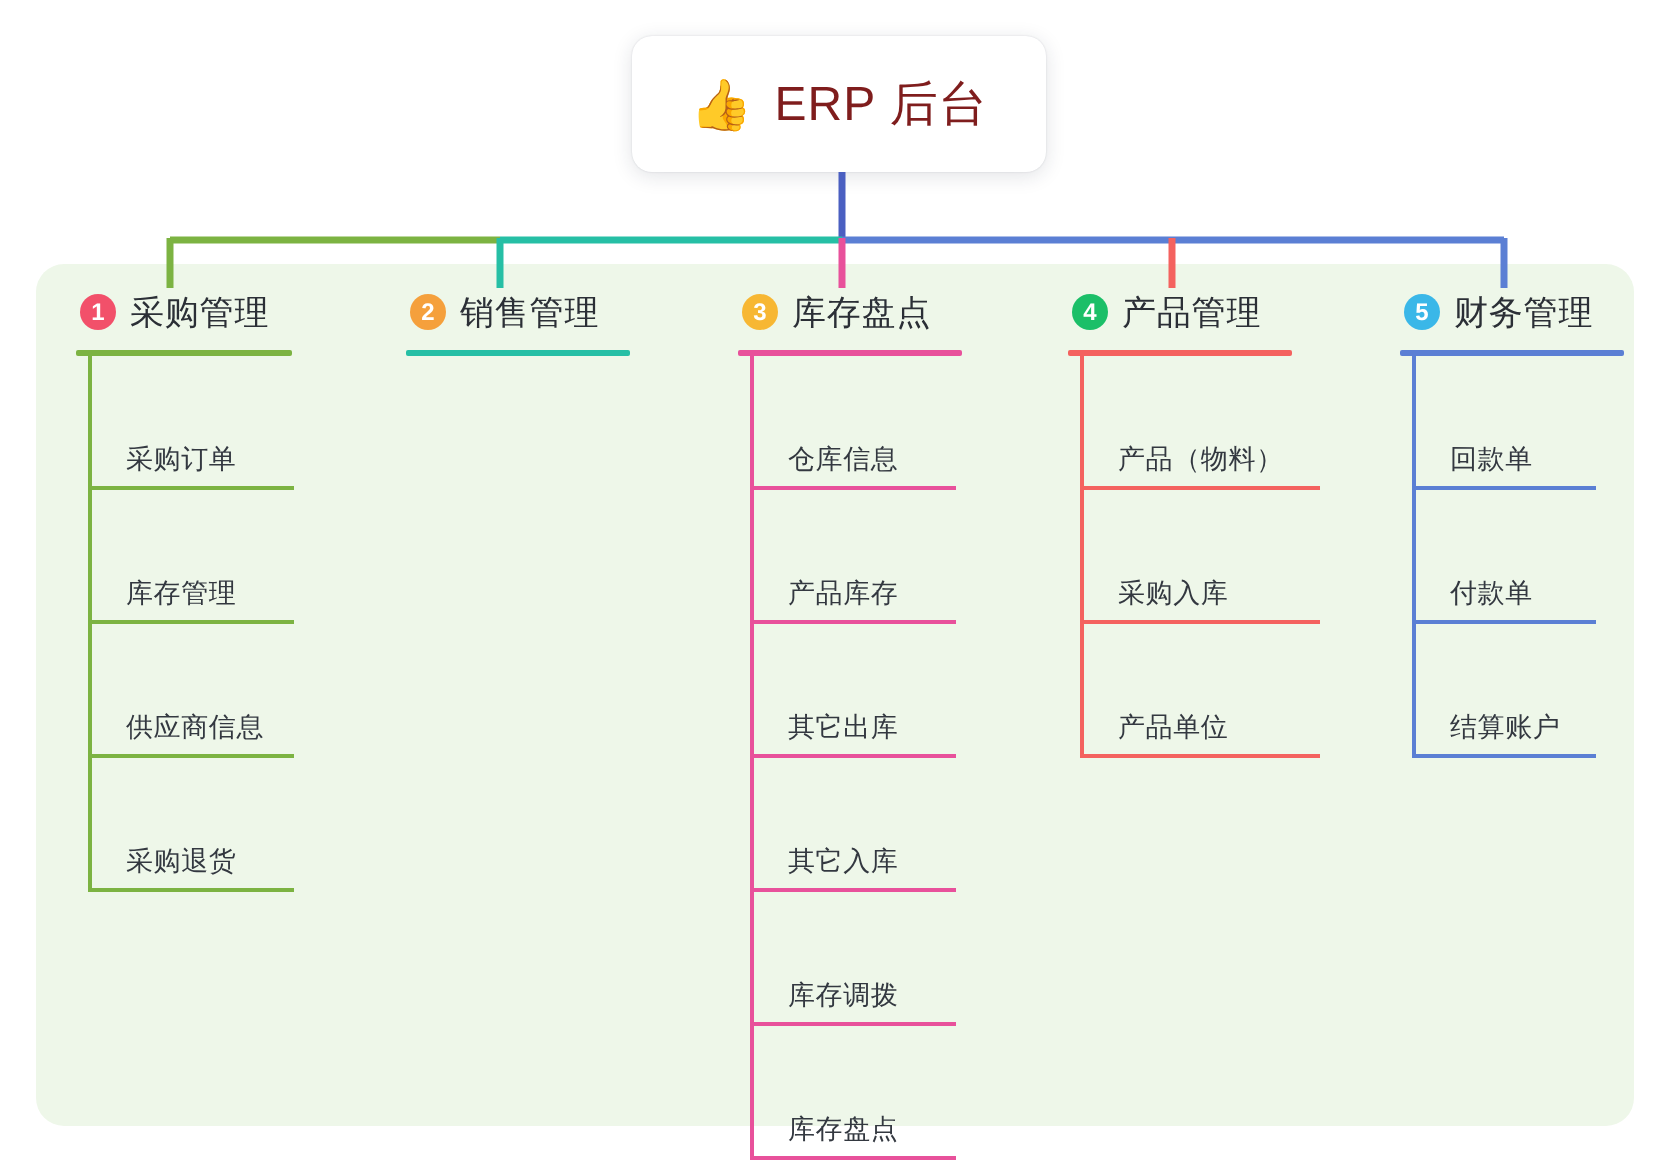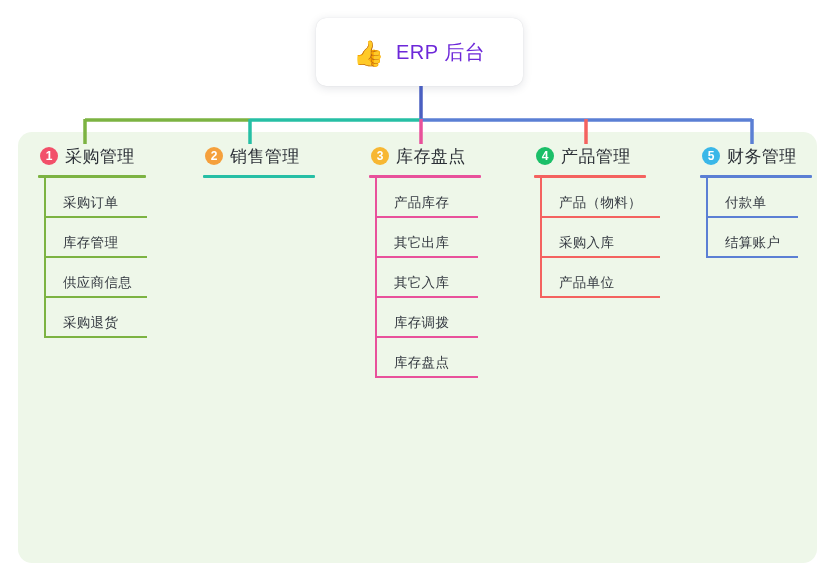--- a/index.html
+++ b/index.html
@@ -42,22 +42,22 @@
     align-items: center;
     gap: 11px;
   }
   .root-emoji {
     font-size: 25px;
     line-height: 1;
     display: inline-block;
     transform: translateY(1px);
   }
   .root-title {
-    font-size: 20px;
-    color: #6d28d9;
+    font-size: 24px;
+    color: #7f1d1d;
     letter-spacing: 0.5px;
     white-space: nowrap;
   }
 
   
   .panel {
     position: absolute;
     left: 18px;
     top: 132px;
     width: 799px;
@@ -119,21 +119,21 @@
   
   .spine {
     position: absolute;
     left: 6px;
     top: 0;
     bottom: 0;
     width: 2px;
   }
   .item {
     position: relative;
-    height: 40px;
+    height: 67px;
     box-sizing: border-box;
   }
   .item-label {
     position: absolute;
     left: 25px;
     bottom: 6px;
     font-size: 13.5px;
     color: #333840;
     white-space: nowrap;
     letter-spacing: 0.3px;
@@ -210,20 +210,24 @@
       </div>
       <div class="column" style="left: 369px;">
         <div class="col-head">
           <span class="badge" style="background: rgb(247, 183, 51);">3</span>
           <span class="col-title">库存盘点</span>
         </div>
         <div class="head-rule" style="background: rgb(232, 81, 155); width: 112px;"></div>
         <div class="items">
           <div class="spine" style="background: rgb(232, 81, 155);"></div>
           <div class="item">
+            <span class="item-label">仓库信息</span>
+            <div class="item-rule" style="background: rgb(232, 81, 155); width: 103px;"></div>
+          </div>
+          <div class="item">
             <span class="item-label">产品库存</span>
             <div class="item-rule" style="background: rgb(232, 81, 155); width: 103px;"></div>
           </div>
           <div class="item">
             <span class="item-label">其它出库</span>
             <div class="item-rule" style="background: rgb(232, 81, 155); width: 103px;"></div>
           </div>
           <div class="item">
             <span class="item-label">其它入库</span>
             <div class="item-rule" style="background: rgb(232, 81, 155); width: 103px;"></div>
@@ -262,20 +266,24 @@
       </div>
       <div class="column" style="left: 700px;">
         <div class="col-head">
           <span class="badge" style="background: rgb(58, 183, 232);">5</span>
           <span class="col-title">财务管理</span>
         </div>
         <div class="head-rule" style="background: rgb(91, 127, 212); width: 112px;"></div>
         <div class="items">
           <div class="spine" style="background: rgb(91, 127, 212);"></div>
           <div class="item">
+            <span class="item-label">回款单</span>
+            <div class="item-rule" style="background: rgb(91, 127, 212); width: 92px;"></div>
+          </div>
+          <div class="item">
             <span class="item-label">付款单</span>
             <div class="item-rule" style="background: rgb(91, 127, 212); width: 92px;"></div>
           </div>
           <div class="item">
             <span class="item-label">结算账户</span>
             <div class="item-rule" style="background: rgb(91, 127, 212); width: 92px;"></div>
           </div>
         </div>
       </div>
     </div>

